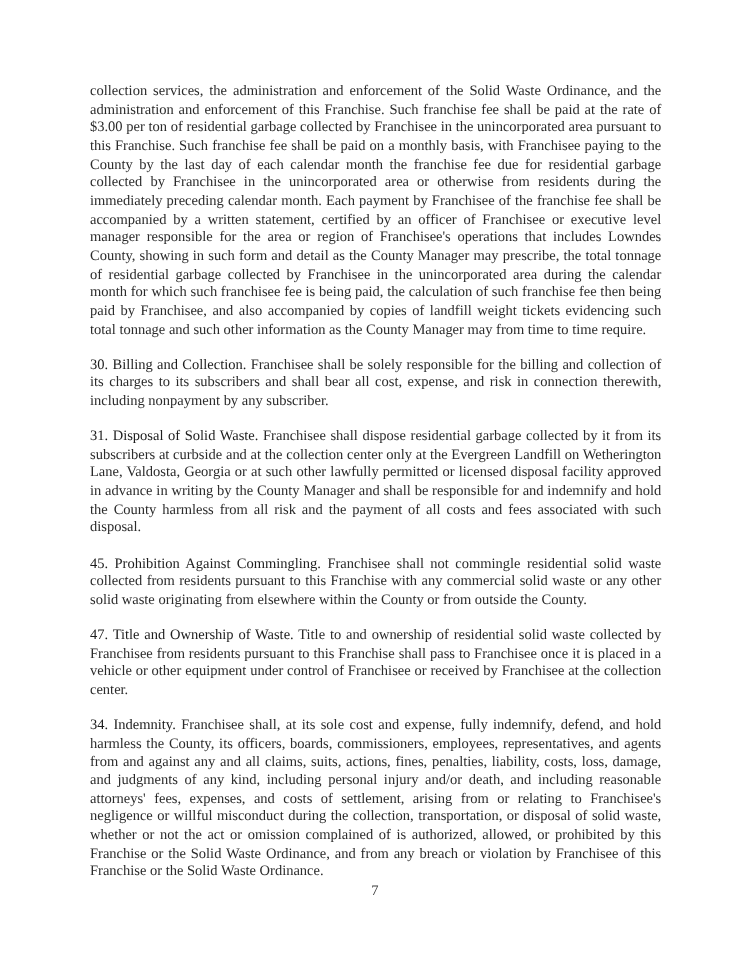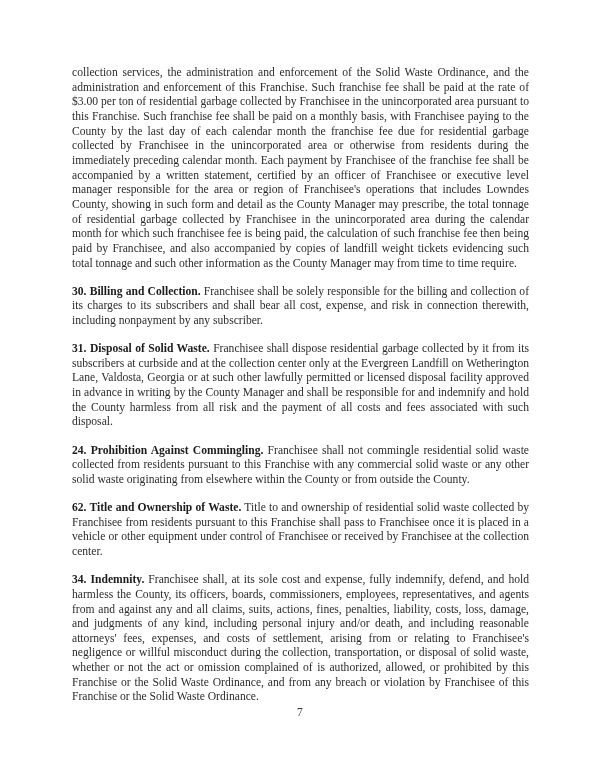--- a/index.html
+++ b/index.html
@@ -36,21 +36,21 @@
     text-align: justify;
     text-justify: inter-word;
     margin: 0 0 13.5px 0;
     color: #2b2b2b;
     -webkit-font-smoothing: antialiased;
   }
   .para:last-child {
     margin-bottom: 16px;
   }
   .para .heading {
-    font-weight: bold;
+    font-weight: normal;
     color: #1c1c1c;
   }
   .para.no-indent {
     text-indent: 0;
   }
   .page-number {
     position: absolute;
     left: 0;
     top: 706px;
     width: 600px;
@@ -73,25 +73,25 @@
 
     <p class="para no-indent">
       <span class="heading">30. Billing and Collection.</span><span> Franchisee shall be solely responsible for the billing and collection of its charges to its subscribers and shall bear all cost, expense, and risk in connection therewith, including nonpayment by any subscriber.</span>
     </p>
 
     <p class="para no-indent">
       <span class="heading">31. Disposal of Solid Waste.</span><span> Franchisee shall dispose residential garbage collected by it from its subscribers at curbside and at the collection center only at the Evergreen Landfill on Wetherington Lane, Valdosta, Georgia or at such other lawfully permitted or licensed disposal facility approved in advance in writing by the County Manager and shall be responsible for and indemnify and hold the County harmless from all risk and the payment of all costs and fees associated with such disposal.</span>
     </p>
 
     <p class="para no-indent">
-      <span class="heading">24. Prohibition Against Commingling.</span><span> Franchisee shall not commingle residential solid waste collected from residents pursuant to this Franchise with any commercial solid waste or any other solid waste originating from elsewhere within the County or from outside the County.</span>
+      <span class="heading">45. Prohibition Against Commingling.</span><span> Franchisee shall not commingle residential solid waste collected from residents pursuant to this Franchise with any commercial solid waste or any other solid waste originating from elsewhere within the County or from outside the County.</span>
     </p>
 
     <p class="para no-indent">
-      <span class="heading">62. Title and Ownership of Waste.</span><span> Title to and ownership of residential solid waste collected by Franchisee from residents pursuant to this Franchise shall pass to Franchisee once it is placed in a vehicle or other equipment under control of Franchisee or received by Franchisee at the collection center.</span>
+      <span class="heading">47. Title and Ownership of Waste.</span><span> Title to and ownership of residential solid waste collected by Franchisee from residents pursuant to this Franchise shall pass to Franchisee once it is placed in a vehicle or other equipment under control of Franchisee or received by Franchisee at the collection center.</span>
     </p>
 
     <p class="para no-indent">
       <span class="heading">34. Indemnity.</span><span> Franchisee shall, at its sole cost and expense, fully indemnify, defend, and hold harmless the County, its officers, boards, commissioners, employees, representatives, and agents from and against any and all claims, suits, actions, fines, penalties, liability, costs, loss, damage, and judgments of any kind, including personal injury and/or death, and including reasonable attorneys' fees, expenses, and costs of settlement, arising from or relating to Franchisee's negligence or willful misconduct during the collection, transportation, or disposal of solid waste, whether or not the act or omission complained of is authorized, allowed, or prohibited by this Franchise or the Solid Waste Ordinance, and from any breach or violation by Franchisee of this Franchise or the Solid Waste Ordinance.</span>
     </p>
 
   </div>
 
   <div class="page-number">7</div>
 

